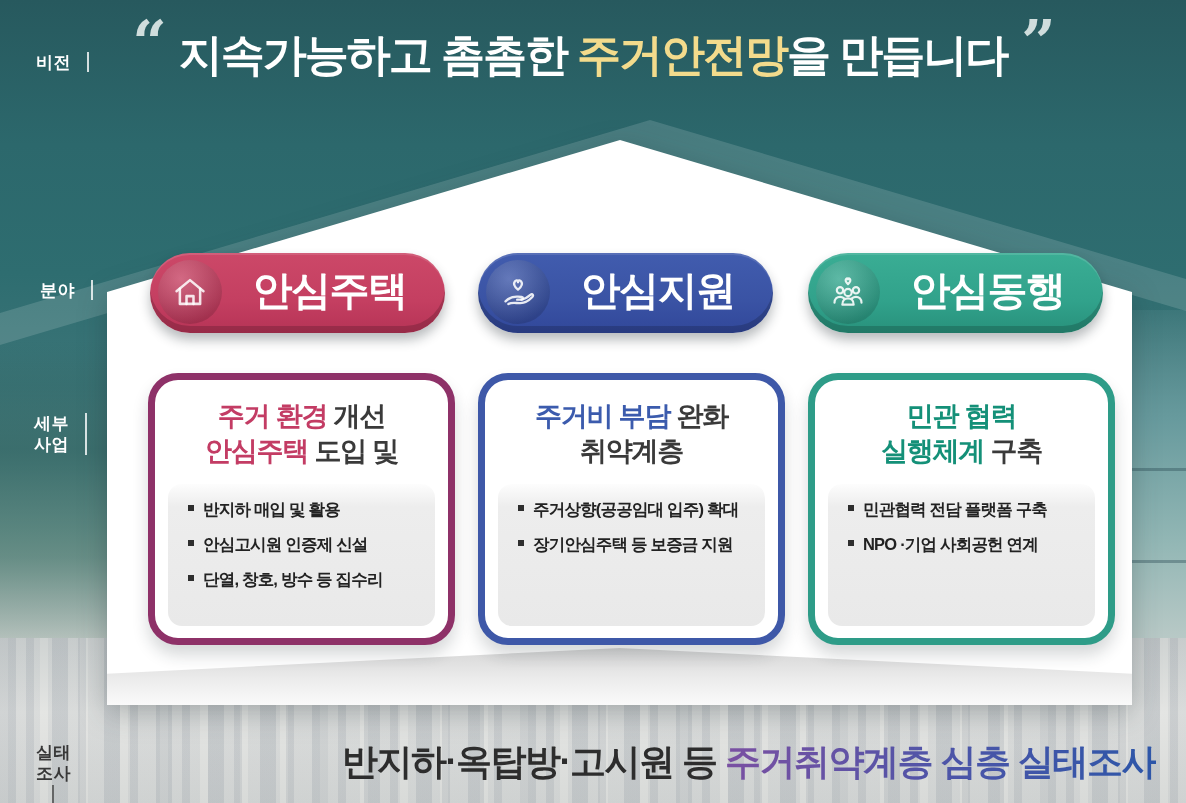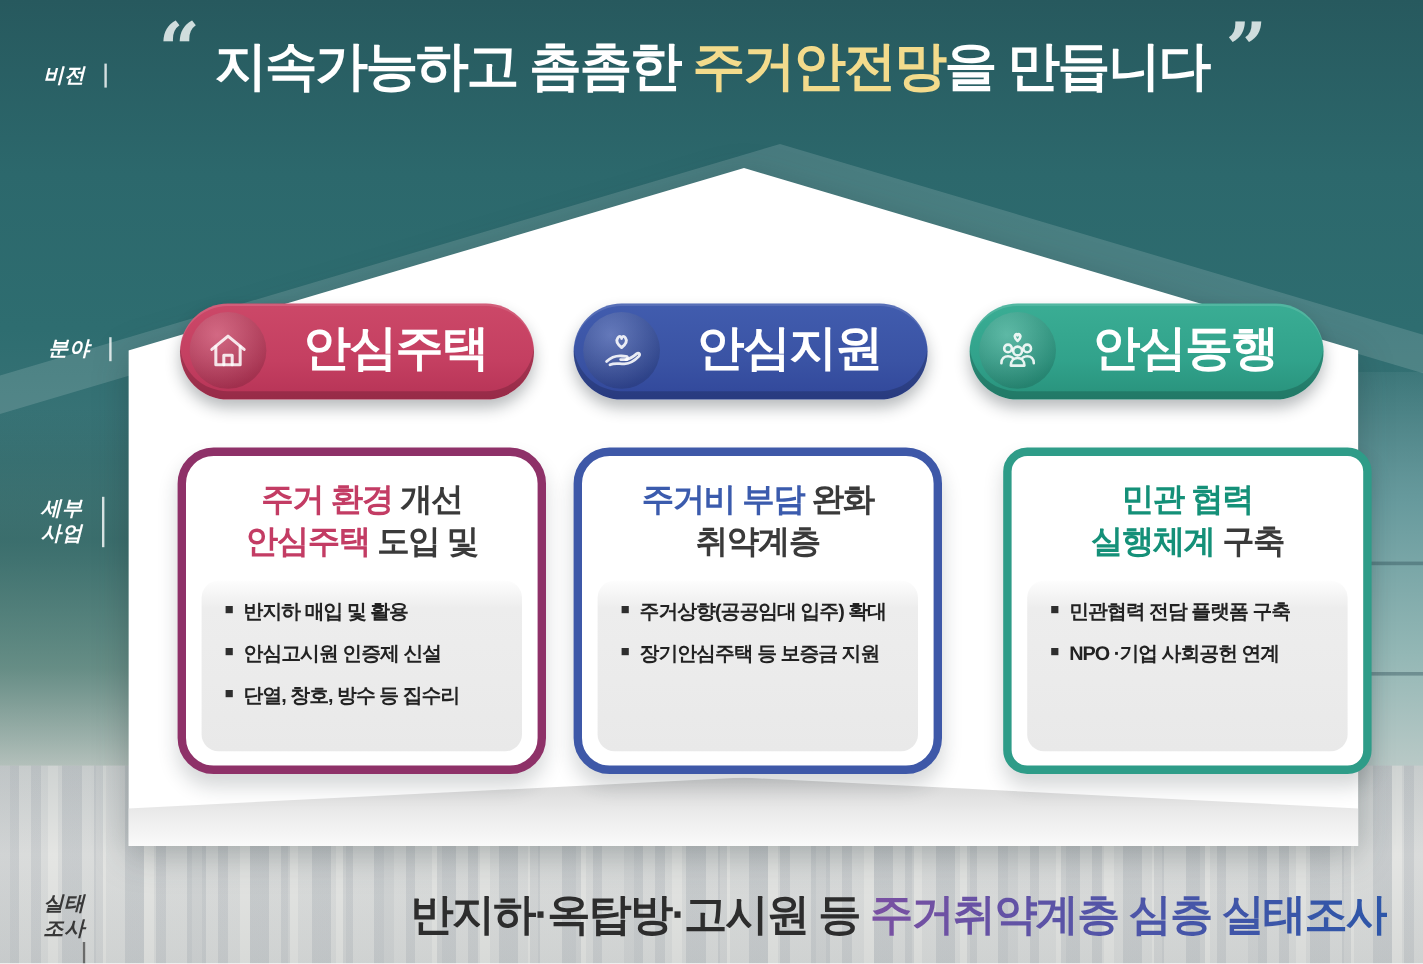--- a/index.html
+++ b/index.html
@@ -28,22 +28,22 @@
 
   
   .house-wrap { position:absolute; inset:0; filter:drop-shadow(0 8px 14px rgba(25,40,42,.28)); }
   .house { position:absolute; inset:0; background:#ffffff;
       clip-path:polygon(107px 292px, 620px 140px, 1132px 292px, 1132px 705px, 107px 705px); }
   .house-bottom-shade { position:absolute; left:107px; top:648px; width:1025px; height:57px;
       background:linear-gradient(180deg,#d6d6d6 0%, #ececec 55%, #fafafa 100%);
       clip-path:polygon(0% 45%, 50% 0%, 100% 45%, 100% 100%, 0% 100%); }
 
   
-  .side-label { position:absolute; display:flex; align-items:flex-end; color:#fff;
-      font-size:17px; letter-spacing:.5px; font-weight:600;font-style:italic; }
+  .side-label { position:absolute; display:flex; align-items:flex-start; color:#fff;
+      font-size:17px; letter-spacing:.5px; font-weight:600; }
   .side-label .txt { line-height:1.25; }
   .side-label .bar { width:2px; background:rgba(255,255,255,.8); margin-left:16px; }
   .bar-s { height:20px; } .bar-m { height:42px; }
   .side-label.dark { color:#383838;flex-direction:column; }
   .side-label.dark .bar { background:rgba(50,50,50,.65); }
 
   
   .vision-title { position:absolute; left:0; right:0; top:26px; text-align:center;
       color:#fff; font-size:44px; font-weight:800; letter-spacing:-2px; white-space:nowrap; }
   .vision-title .hl { color:#F3DB8C; }
@@ -63,21 +63,21 @@
       background:radial-gradient(circle at 36% 30%, rgba(255,255,255,.20), rgba(0,0,0,.14) 75%);
       display:flex; align-items:center; justify-content:center; }
   .pill-label { position:absolute; left:80px; right:16px; top:0; height:74px; line-height:74px;
       text-align:center; color:#fff; font-size:40px; font-weight:800; letter-spacing:-1.5px; white-space:nowrap; }
 
   
   .card { position:absolute; top:373px; width:307px; height:272px; background:#fff;
       border:7px solid var(--bc); border-radius:30px; box-shadow:0 10px 16px rgba(25,40,42,.18); }
   .card-1 { left:148px; --bc:#8E3168; --ac:#C33C64; }
   .card-2 { left:478px; --bc:#3E58A8; --ac:#3B5BAD; }
-  .card-3 { left:836px;border-radius:20px; --bc:#2E9C88; --ac:#149078; }
+  .card-3 { left:808px; --bc:#2E9C88; --ac:#149078; }
   .card-title { margin-top:19px; text-align:center; font-size:27px; font-weight:800;
       line-height:1.3; color:#3a3a3a; letter-spacing:-1.2px; white-space:nowrap; }
   .card-title .accent { color:var(--ac); }
   .card-box { position:absolute; left:13px; right:13px; top:104px; bottom:12px;
       border-radius:14px; background:linear-gradient(180deg,#fdfdfd 0%, #ededed 16%, #e9e9e9 100%);
       padding:15px 6px 0 20px; }
   .card-box ul { list-style:none; }
   .card-box li { position:relative; padding-left:15px; margin-bottom:13px; font-size:16.5px;
       font-weight:600; color:#222; letter-spacing:-0.8px; white-space:nowrap; }
   .card-box li::before { content:""; position:absolute; left:0; top:6px; width:6px; height:6px; background:#2e2e2e; }

